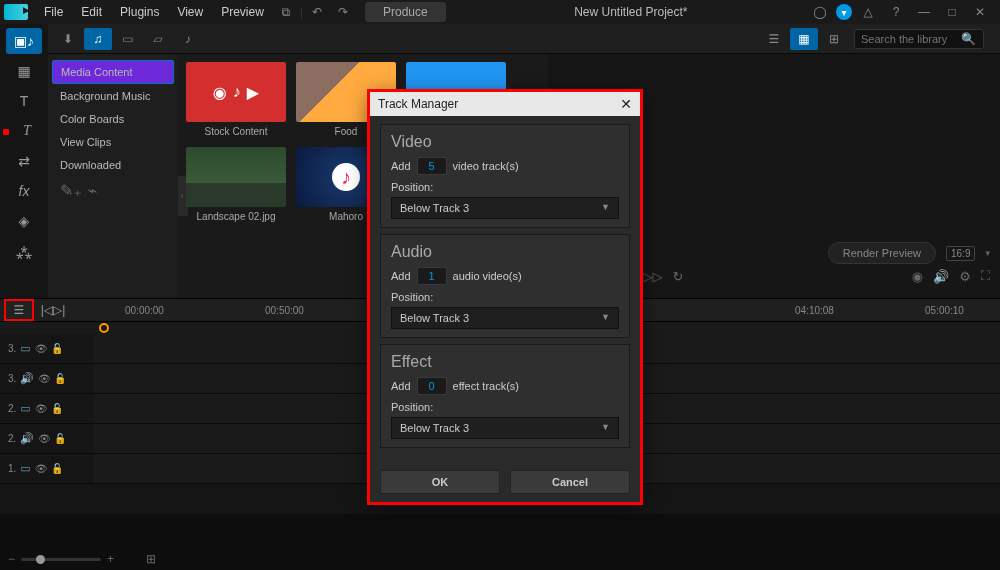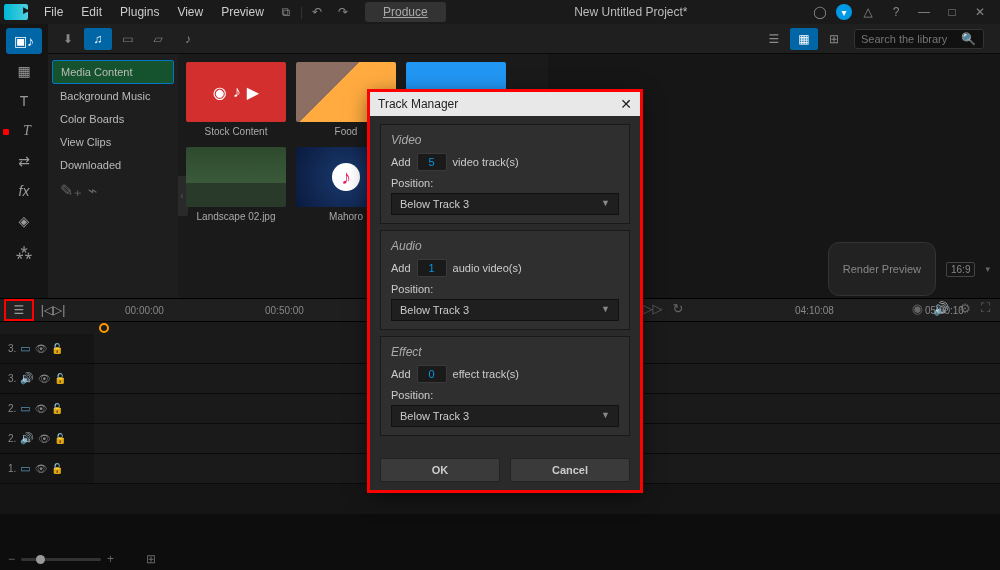--- a/index.html
+++ b/index.html
@@ -3,41 +3,41 @@
 <meta charset="utf-8">
 <style>
   * { margin:0; padding:0; box-sizing:border-box; font-family:"Segoe UI",Arial,sans-serif; }
   body { background:#0d0d0d; width:1000px; height:570px; overflow:hidden; color:#ccc; font-size:12px; position:relative; }
   
   .menubar { height:24px; background:#1a1a1a; display:flex; align-items:center; padding:0 4px; gap:2px; }
   .logo { width:24px; height:16px; background:linear-gradient(90deg,#00b8d4,#4dd0e1); border-radius:2px; margin-right:6px; position:relative; }
   .logo::after { content:"▶"; position:absolute; right:-2px; top:1px; font-size:9px; color:#1a1a1a; }
   .menu-item { padding:2px 8px; cursor:pointer; font-size:12px; }
   .tb-icon { width:20px; height:20px; display:flex; align-items:center; justify-content:center; cursor:pointer; margin:0 2px; color:#888; }
-  .produce-btn { background:#333; padding:3px 18px; border-radius:3px; cursor:pointer; margin:0 8px; font-size:12px; color:#aaa;text-decoration:underline; }
+  .produce-btn { background:#333; padding:3px 18px; border-radius:3px; cursor:pointer; margin:0 8px; font-size:12px; color:#aaa; }
   .title-center { flex:1; text-align:center; font-size:12px; color:#bbb; }
   .right-ctrls { display:flex; align-items:center; gap:4px; margin-right:4px; }
   .badge-blue { background:#0099e5; border-radius:50%; width:16px; height:16px; display:flex; align-items:center; justify-content:center; color:#fff; font-size:10px; }
   
   .lib-toolbar { height:30px; background:#1f1f1f; display:flex; align-items:center; padding:0 6px; gap:2px; border-bottom:1px solid #0a0a0a; margin-left:48px; }
   .lib-tab { width:28px; height:22px; display:flex; align-items:center; justify-content:center; cursor:pointer; border-radius:2px; color:#888;}
   .lib-tab.active { background:#0066a5; color:#fff; }
   .search-wrap { background:#111; border:1px solid #333; border-radius:3px; display:flex; align-items:center; padding:2px 6px; width:130px; margin-left:4px; }
   .search-wrap input { background:transparent; border:none; outline:none; color:#888; font-size:11px; width:100px; }
   
   .upper { display:flex; height:274px; }
   .sidebar { width:48px; background:#151515; display:flex; flex-direction:column; padding-top:4px; gap:4px; align-items:center; }
   .side-btn { width:36px; height:26px; display:flex; align-items:center; justify-content:center; cursor:pointer; color:#999; border-radius:3px; font-size:14px; }
   .side-btn.active { background:#0066a5; color:#fff; }
   .side-red { width:6px; height:6px; background:#ff0000; border-radius:1px; margin-top:2px;}
   
   .lib-pane { flex:0 0 500px; display:flex; background:#1a1a1a; }
   .lib-nav { width:130px; background:#1e1e1e; padding:6px 4px; }
   .lib-nav-item { padding:5px 8px; font-size:11px; border-radius:2px; cursor:pointer; margin-bottom:1px; color:#bbb; }
-  .lib-nav-item.sel { background:#14532d; border:1px solid #0077c2; }
+  .lib-nav-item.sel { background:#6d28d9; border:1px solid #0077c2; }
   .lib-tools { display:flex; gap:6px; padding:4px 8px; }
   .lib-tools span { color:#666; font-size:16px; }
   .thumb-area { flex:1; background:#1a1a1a; padding:8px; overflow:hidden; position:relative; }
   .thumb-scroll { position:absolute; left:-2px; top:50%; width:12px; height:40px; background:#2a2a2a; border-radius:2px; display:flex; align-items:center; justify-content:center; color:#666; font-size:9px; cursor:pointer;}
   .thumb-grid { display:flex; flex-wrap:wrap; gap:10px; }
   .thumb { width:100px; display:flex; flex-direction:column; align-items:center; gap:4px; }
   .thumb-img { width:100px; height:60px; border-radius:2px; position:relative; }
   .thumb-caption { font-size:10px; color:#aaa; text-align:center; white-space:nowrap; overflow:hidden; text-overflow:ellipsis; width:100px; }
   .stock-content-img { background:#d32f2f; display:flex; align-items:center; justify-content:center; gap:6px; }
   .stock-content-img span { color:#fff; font-size:16px; }
@@ -45,21 +45,21 @@
   .sky-img { background:linear-gradient(180deg,#2196f3 60%,#fff 60%,#fff 70%,#ffb74d 70%); }
   .forest-img { background:linear-gradient(180deg,#2e4a2e 0%,#3a5a3a 60%,#2a3a2a 60%); }
   .music-img { background:radial-gradient(circle,#1a3a6e 0%,#0a1a3e 100%); display:flex; align-items:center; justify-content:center; }
   .music-img::after { content:"♪"; color:#e91e63; font-size:20px; background:#fff; border-radius:50%; width:28px; height:28px; display:flex; align-items:center; justify-content:center; }
   
   .preview-pane { flex:1; background:#161616; position:relative; }
   .preview-ctrls { position:absolute; bottom:6px; left:0; right:0; height:50px; display:flex; flex-direction:column; padding:0 10px; gap:4px;}
   .fit-row { display:flex; align-items:center; gap:10px; justify-content:flex-end; font-size:11px; color:#888;}
   .fit-drop { background:#222; border:1px solid #333; padding:2px 18px 2px 8px; border-radius:2px; position:relative;}
   .fit-drop::after { content:"▾"; position:absolute; right:4px; }
-  .render-btn { background:#222; border:1px solid #333; padding:20px 14px; border-radius:11px; cursor:pointer; font-size:11px;}
+  .render-btn { background:#222; border:1px solid #333; padding:4px 14px; border-radius:11px; cursor:pointer; font-size:11px;}
   .play-row { display:flex; align-items:center; gap:10px; color:#666; }
   .play-row span { cursor:pointer; font-size:13px; }
   .ratio-box { border:1px solid #444; padding:1px 4px; font-size:10px; border-radius:2px; margin-left:auto;}
   
   .timeline-hdr { height:24px; background:#1f1f1f; display:flex; align-items:center; border-top:1px solid #000; border-bottom:1px solid #000; }
   .tl-btns { width:94px; display:flex; align-items:center; padding:0 6px; gap:8px; }
   .tl-btn { width:26px; height:18px; display:flex; align-items:center; justify-content:center; cursor:pointer; font-size:12px; color:#999;}
   .tl-btn.hl { outline:2px solid #ff0000; background:#222; }
   .ruler { flex:1; position:relative; font-size:10px; color:#888; display:flex; align-items:center;}
   .ruler span { position:absolute;margin-left:21px; }
@@ -73,21 +73,21 @@
   
   .zoom-bar { position:absolute; bottom:4px; left:8px; display:flex; gap:6px; align-items:center; color:#666; font-size:12px;}
   .zoom-bar .slider { width:80px; height:3px; background:#333; border-radius:2px; position:relative;}
   .zoom-bar .slider::after { content:""; position:absolute; left:15px; top:-3px; width:9px; height:9px; background:#999; border-radius:50%;}
   
   .dialog-wrap { position:absolute; left:370px; top:92px; width:270px; outline:3px solid #ff0000; background:#2a2a2a; box-shadow:0 4px 20px rgba(0,0,0,.6);}
   .dlg-title { background:#e8e8e8; color:#222; padding:4px 8px; display:flex; align-items:center; font-size:12px;}
   .dlg-close { margin-left:auto; cursor:pointer; font-size:14px; color:#222;}
   .dlg-body { padding:8px 10px; }
   .dlg-section { border:1px solid #1a1a1a; background:#2f2f2f; padding:8px 10px; margin-bottom:6px; }
-  .dlg-section-title { font-size:12px; color:#aaa; margin-bottom:6px;font-style:italic; }
+  .dlg-section-title { font-size:16px; color:#aaa; margin-bottom:6px; }
   .add-row { display:flex; align-items:center; gap:6px; font-size:11px; margin-bottom:6px;}
   .num-input { width:30px; background:#1a1a1a; border:1px solid #3a3a3a; color:#0099e5; text-align:center; padding:2px 0; border-radius:2px; font-size:11px;}
   .pos-label { font-size:11px; margin-bottom:4px; display:block;}
   .pos-drop { background:#1f1f1f; border:1px solid #111; padding:4px 8px; font-size:11px; position:relative; cursor:pointer;}
   .pos-drop::after { content:"▼"; position:absolute; right:8px; font-size:9px; color:#888;}
   .dlg-buttons { display:flex; gap:10px; padding:8px 10px; justify-content:center; background:#2a2a2a;font-weight:bold;}
   .dlg-btn { flex:1; background:#3a3a3a; border:1px solid #222; padding:5px 0; text-align:center; font-size:11px; cursor:pointer; border-radius:2px;}
 </style>
 </head>
 <body>

